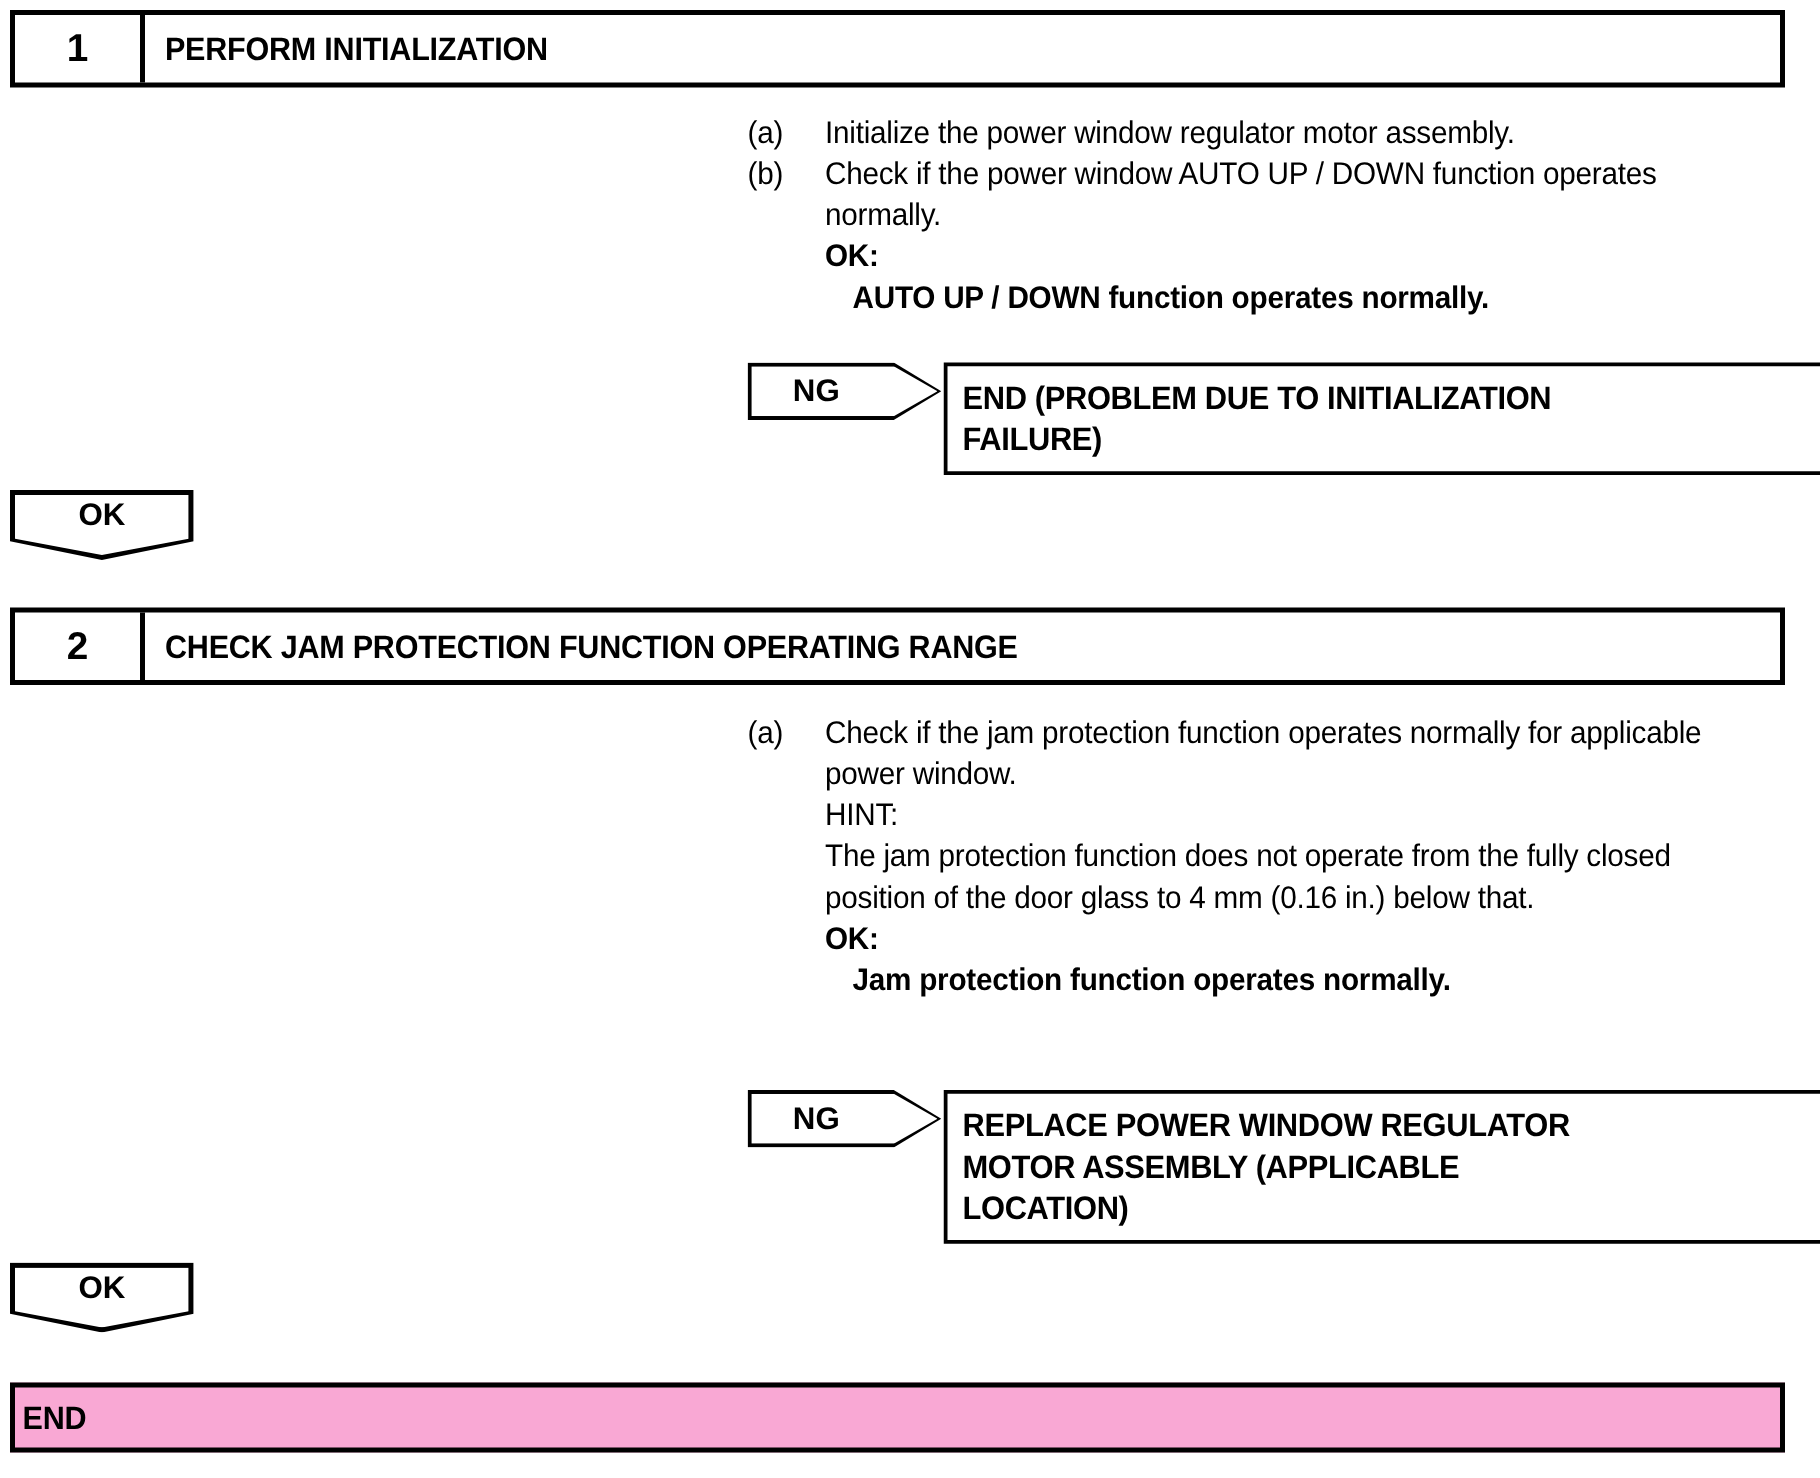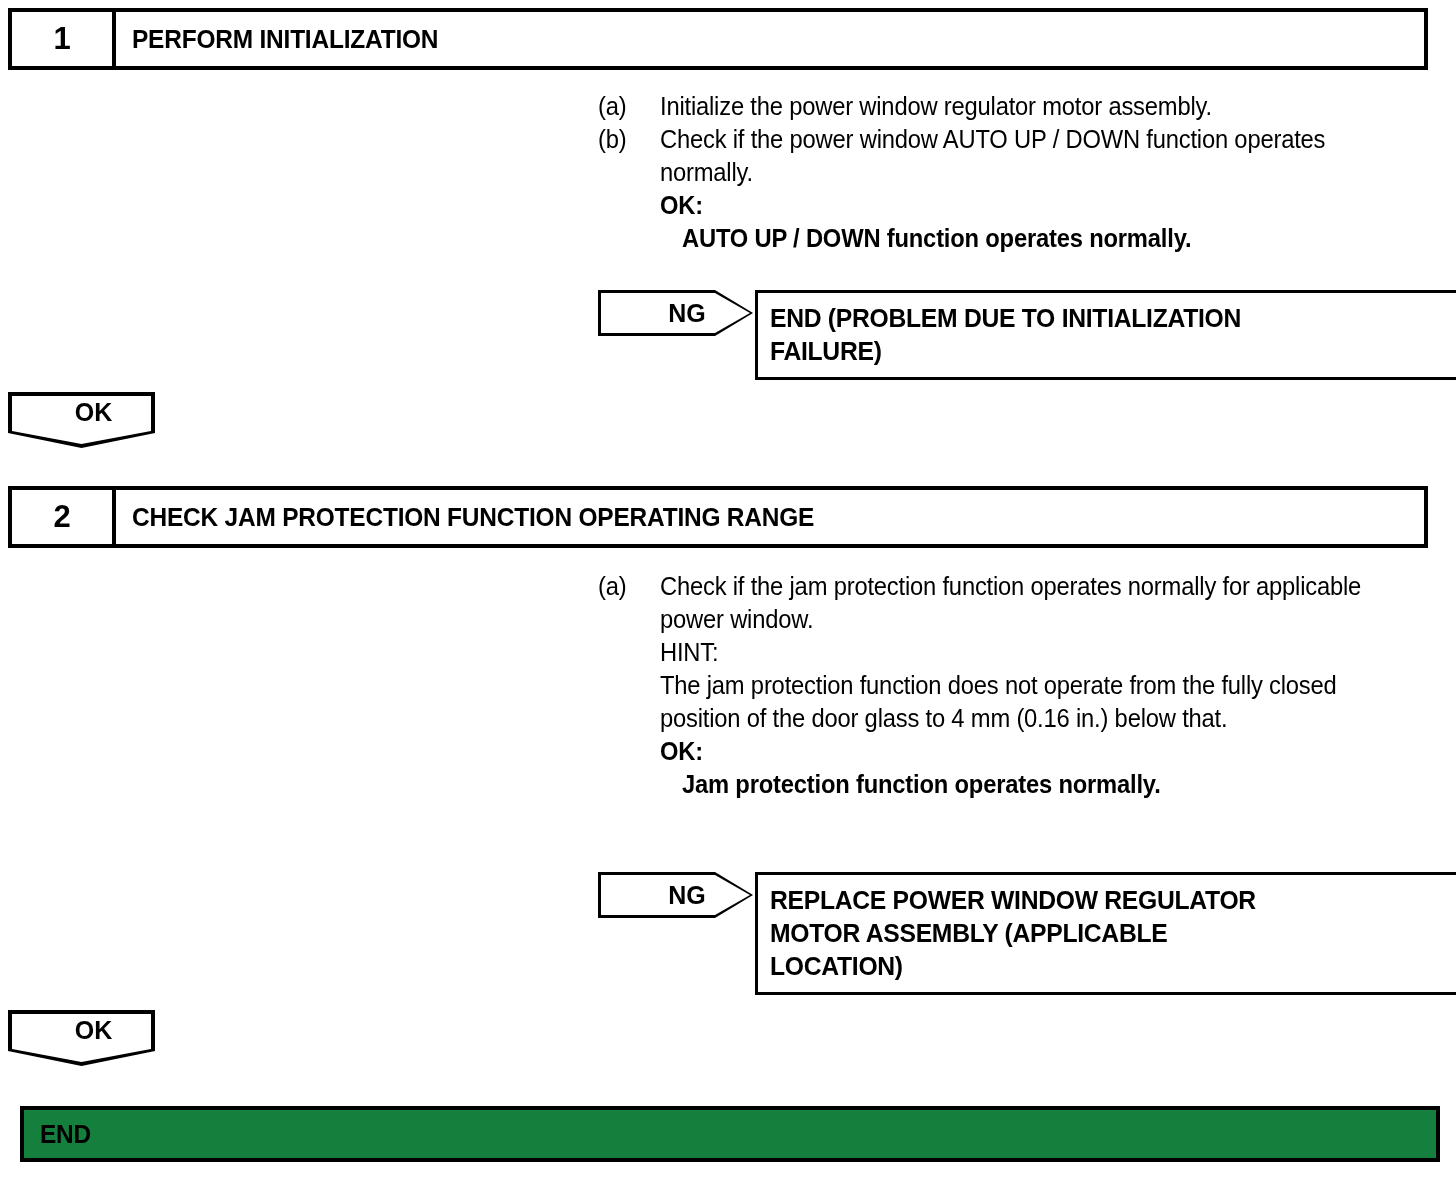--- a/index.html
+++ b/index.html
@@ -134,21 +134,20 @@
     left: 0;
     top: 0;
     width: 110px;
     height: 46px;
     display: flex;
     align-items: center;
     justify-content: center;
     font-size: 25px;
     font-weight: bold;
     letter-spacing: 0px;
-    margin-left: 34px;
   }
   .result-box {
     position: absolute;
     left: 157px;
     top: 0px;
     width: 756px;
     border: 3px solid #000;
     box-sizing: border-box;
     padding: 9px 0 9px 12px;
     background: #fff;
@@ -192,35 +191,34 @@
     position: absolute;
     left: 0;
     top: 0;
     width: 147px;
     height: 41px;
     display: flex;
     align-items: center;
     justify-content: center;
     font-size: 25px;
     font-weight: bold;
-    padding-left: 12px;
   }
 
   
   .end-box {
     position: absolute;
-    left: 20px;
+    left: 8px;
     width: 1420px;
     height: 56px;
     border: 4px solid #000;
     box-sizing: border-box;
     display: flex;
     align-items: center;
-    padding-left: 16px;
-    background: #15803d;
+    padding-left: 6px;
+    background: #f9a8d4;
   }
   .end-box .lbl {
     font-size: 26px;
     font-weight: bold;
     letter-spacing: -0.2px;
     transform: scaleX(0.94);
     transform-origin: left center;
   }
 </style>
 </head>

